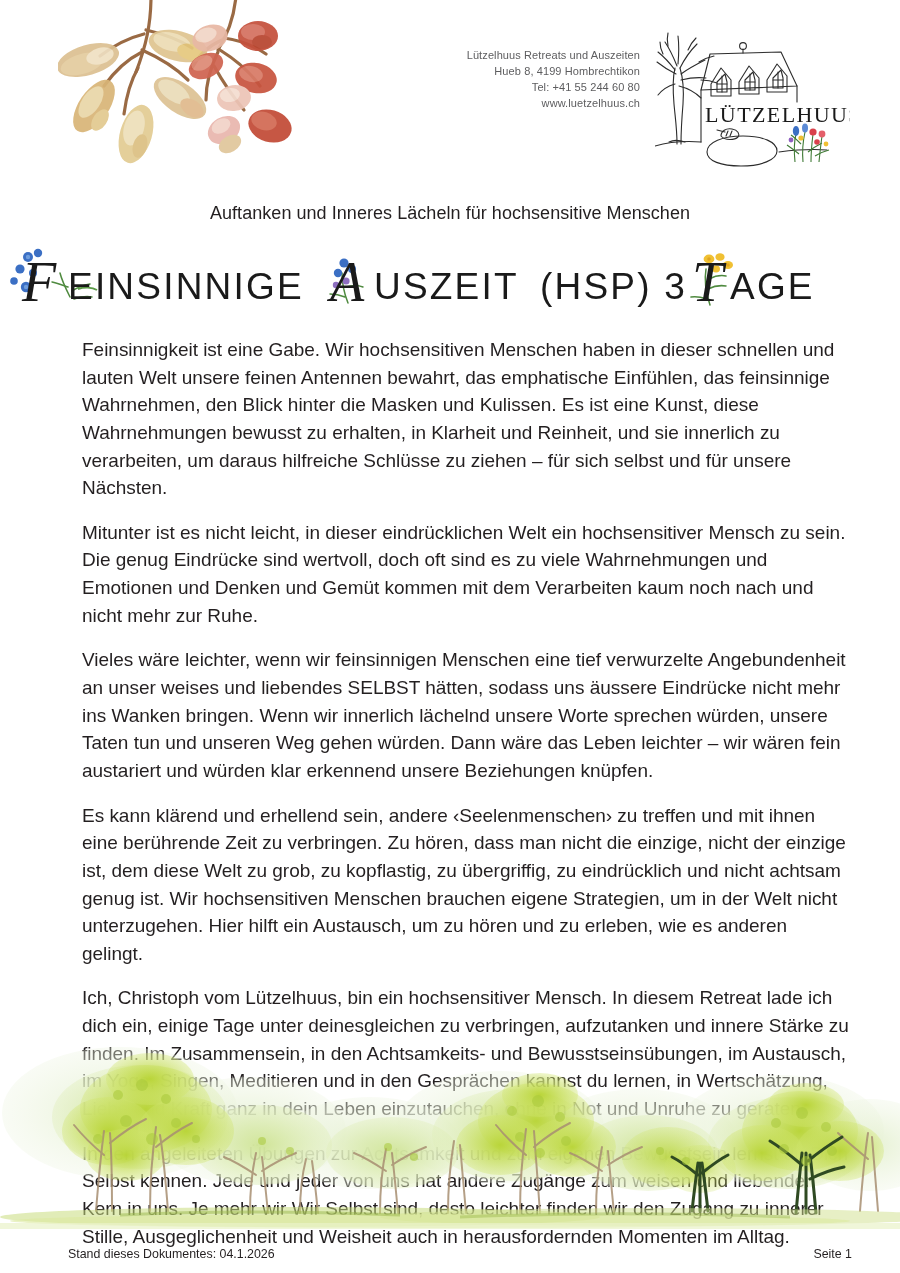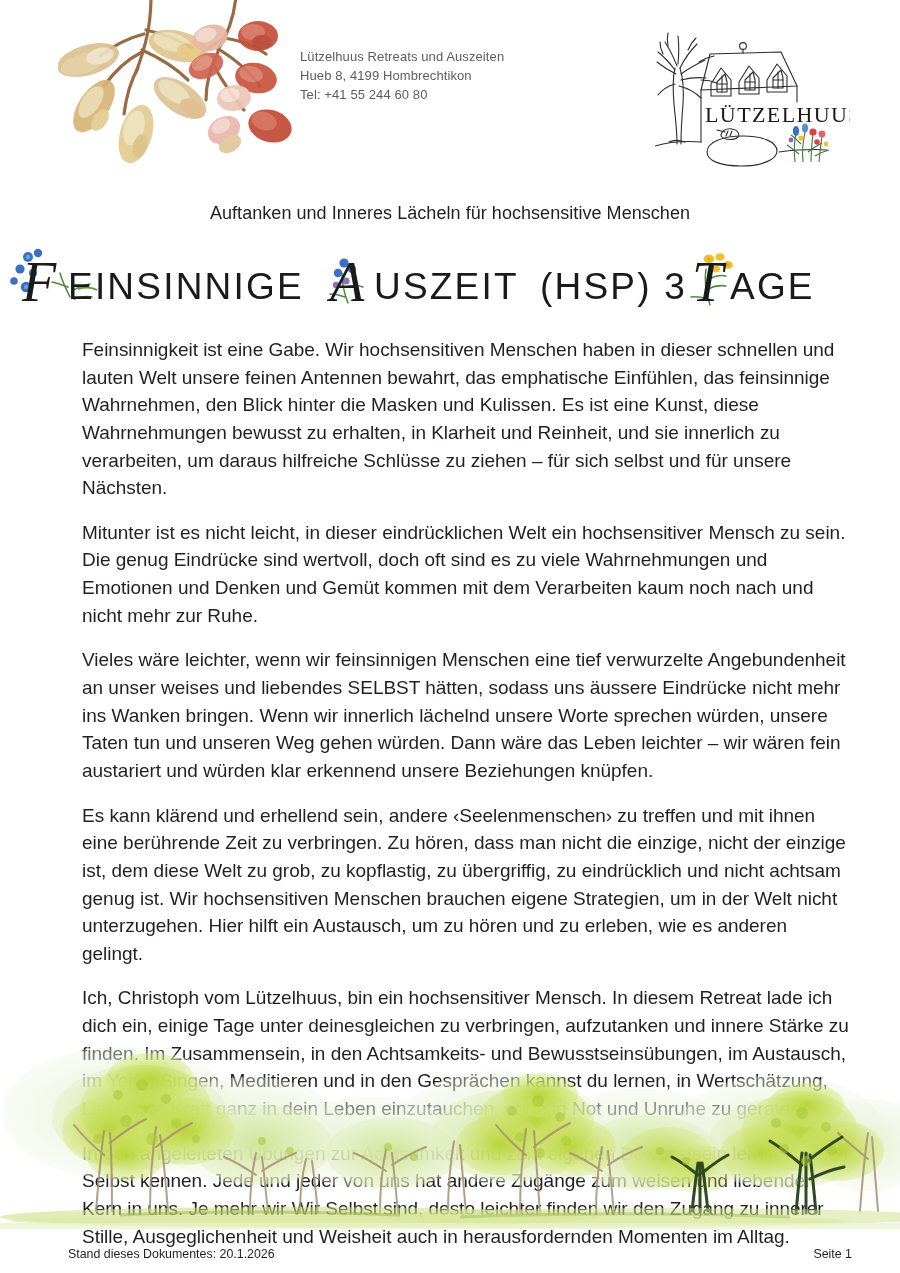--- a/index.html
+++ b/index.html
@@ -34,22 +34,22 @@
     left: 58px;
     top: -6px;
     width: 280px;
     height: 185px;
   }
   .header-address {
     position: absolute;
     left: 300px;
     top: 47px;
     width: 340px;
-    text-align: left;
-    font-size: 13px;
+    text-align: right;
+    font-size: 11px;
     line-height: 1.47;
     color: #5d5d5f;
     letter-spacing: 0.1px;
   }
   .header-address div { white-space: nowrap; }
   .logo-art {
     position: absolute;
     left: 655px;
     top: 24px;
     width: 195px;
@@ -170,20 +170,21 @@
         <ellipse cx="172" cy="150" rx="12" ry="8" fill="#e0c79b" transform="rotate(-30 172 150)"></ellipse>
         <ellipse cx="212" cy="132" rx="22" ry="16" fill="#c24b36" transform="rotate(16 212 132)"></ellipse>
         <ellipse cx="206" cy="127" rx="13" ry="9" fill="#d26a53" transform="rotate(16 206 127)"></ellipse>
       </g>
     </svg>
 
     <div class="header-address">
       <div>Lützelhuus Retreats und Auszeiten</div>
       <div>Hueb 8, 4199 Hombrechtikon</div>
       <div>Tel: +41 55 244 60 80</div>
+      <div>www.luetzelhuus.ch</div>
     </div>
 
     <svg class="logo-art" viewBox="0 0 195 150">
       <g stroke="#2c2c2c" stroke-width="1.1" fill="none" stroke-linecap="round" stroke-linejoin="round">
 
         <path d="M22 120 C22 104, 20 92, 19 80 C18 68, 17 56, 20 44"></path>
         <path d="M26 120 C26 104, 27 92, 28 80 C29 66, 28 54, 25 44"></path>
         <path d="M20 46 C14 38, 8 32, 3 28"></path>
         <path d="M21 50 C13 46, 7 42, 2 38"></path>
         <path d="M22 42 C18 32, 14 24, 10 18"></path>
@@ -477,17 +478,17 @@
       <ellipse cx="300" cy="182" rx="300" ry="10" fill="#c9dc7e" opacity="0.55"></ellipse>
       <ellipse cx="660" cy="182" rx="280" ry="9" fill="#cfe08c" opacity="0.5"></ellipse>
       <ellipse cx="430" cy="186" rx="420" ry="7" fill="#dcea9f" opacity="0.6"></ellipse>
       <rect x="0" y="188" width="900" height="6" fill="#e9f2c9" opacity="0.7"></rect>
       <path d="M120 180 C200 176, 300 176, 400 180" stroke="#9ab84a" stroke-width="3" fill="none" opacity="0.5"></path>
       <path d="M460 182 C560 178, 680 178, 790 182" stroke="#9ab84a" stroke-width="3" fill="none" opacity="0.45"></path>
     </g>
   </svg>
 
   <div class="footer">
-    <span>Stand dieses Dokumentes: 20.1.2026</span>
+    <span>Stand dieses Dokumentes: 04.1.2026</span>
     <span>Seite 1</span>
   </div>
 
 </div>
 
 </body></html>

